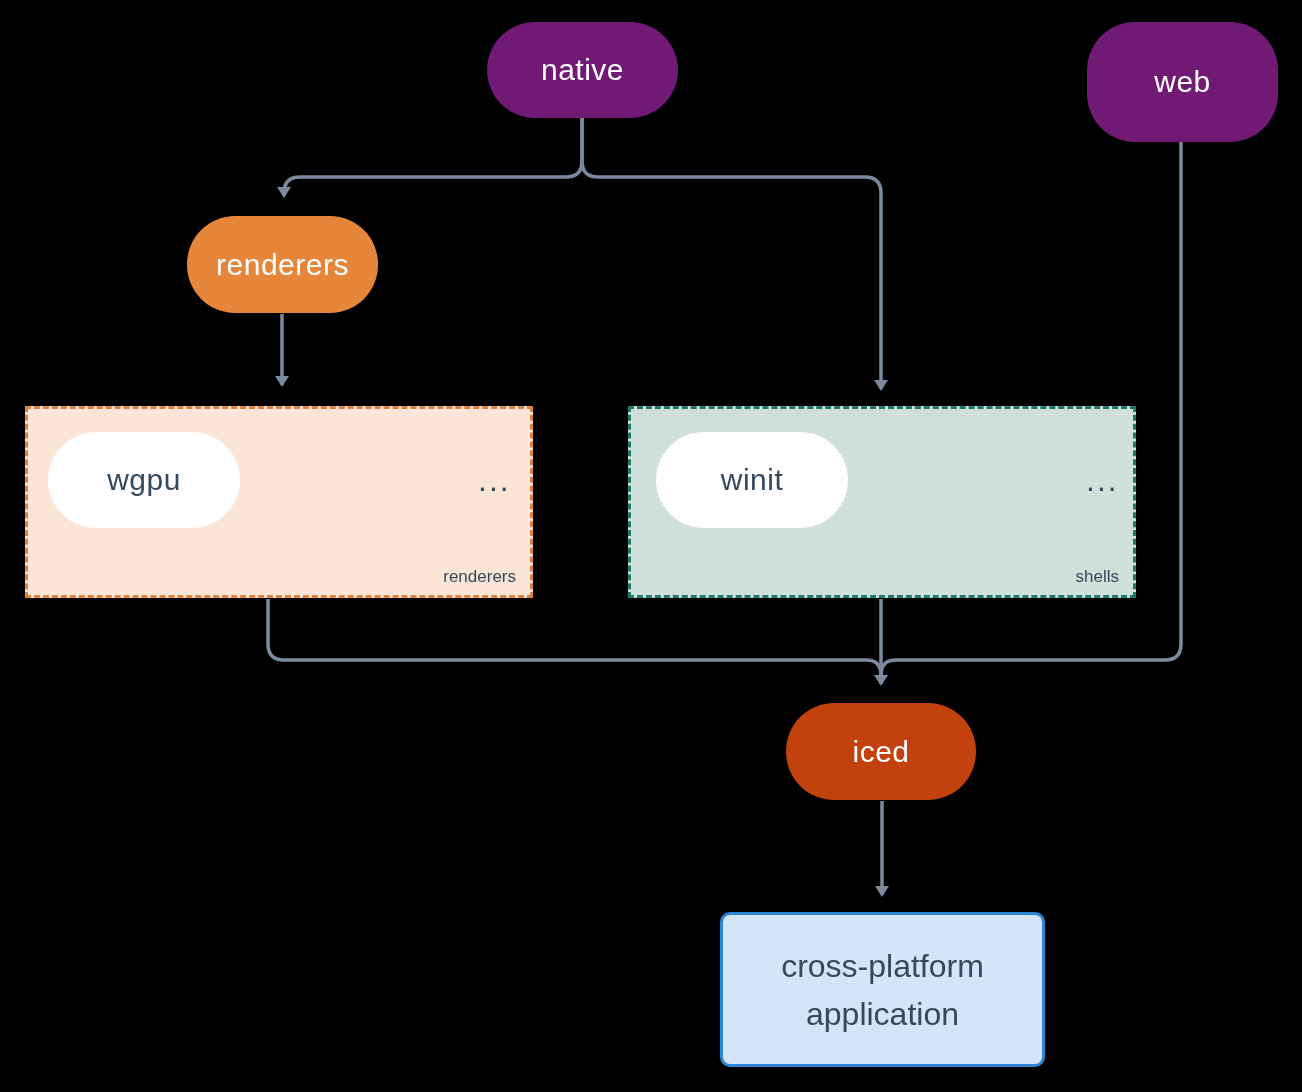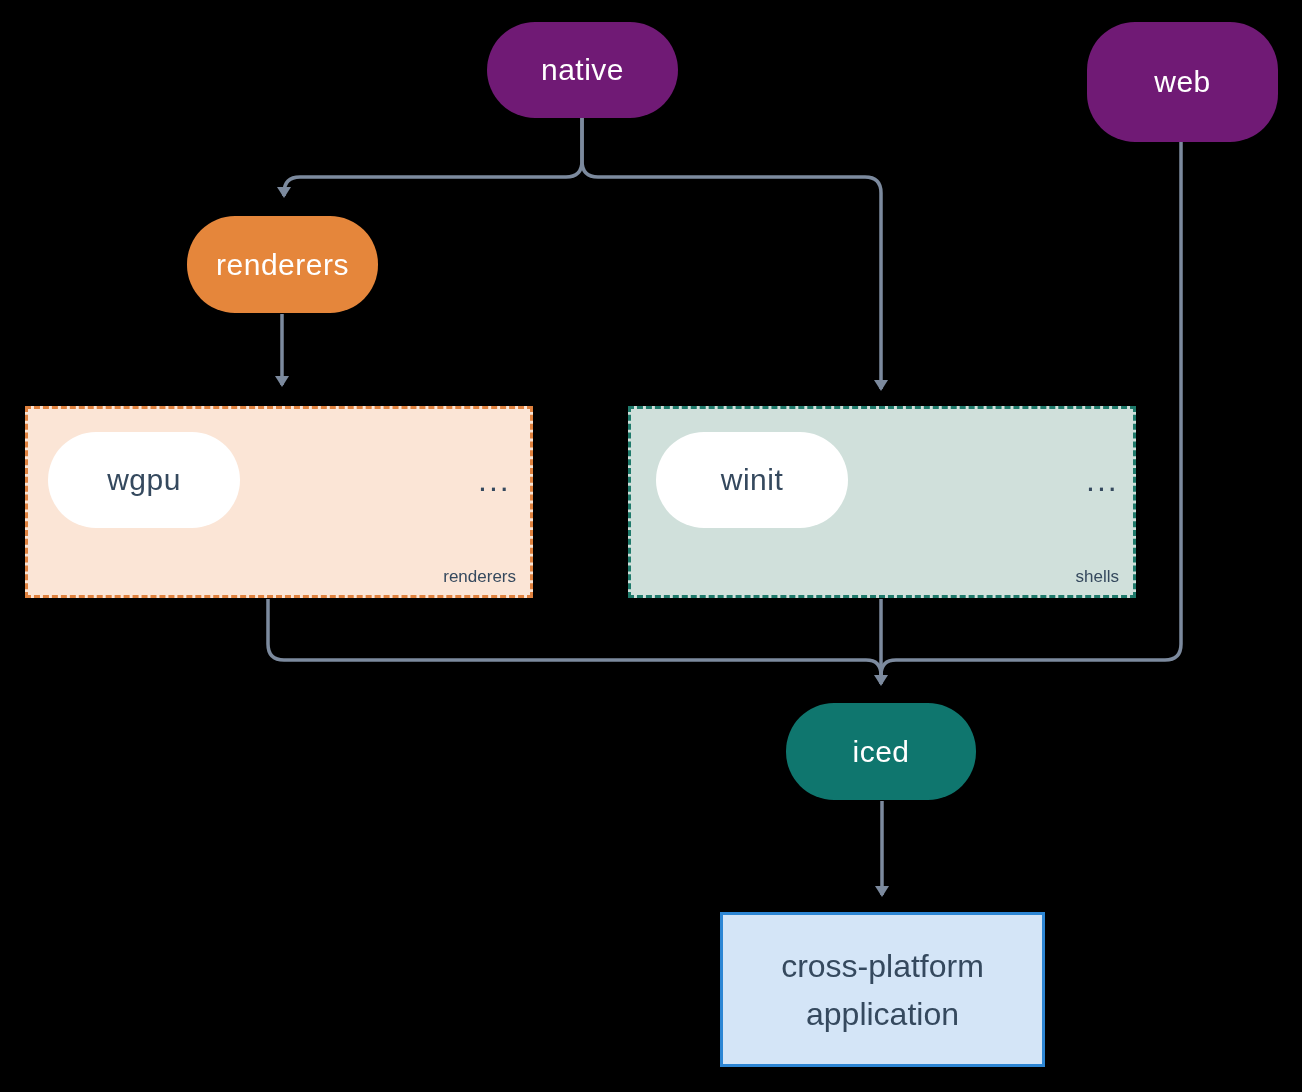--- a/index.html
+++ b/index.html
@@ -7,38 +7,38 @@
     position:relative;width:1302px;height:1092px;background:#000;overflow:hidden;
     font-family:"Liberation Sans","DejaVu Sans",sans-serif;
   }
   svg.edges{position:absolute;left:0;top:0;width:1302px;height:1092px;pointer-events:none;}
   .pill{
     position:absolute;display:flex;align-items:center;justify-content:center;
     border-radius:48px;font-size:30px;font-weight:500;letter-spacing:.5px;
   }
   .pill-platform{background:#701a75;color:#ffffff;}
   .pill-graphics{background:#e5863b;color:#ffffff;}
-  .pill-iced{background:#0f766e;color:#ffffff;}
+  .pill-iced{background:#c2410c;color:#ffffff;}
   .pill-white{background:#ffffff;color:#35495e;}
   .group{
     position:absolute;box-sizing:border-box;background-clip:padding-box;
   }
   .group-renderers{background:#fbe5d6;border:3px dashed #e0823f;}
   .group-shells{background:#d0e0db;border:3px dashed #1f7a6b;}
   .group .pill{width:192px;height:96px;top:23px;}
   .ellipsis{
     position:absolute;top:23px;height:96px;display:flex;align-items:center;
     font-size:32px;color:#35495e;font-weight:500;letter-spacing:2px;
   }
   .group-label{
     position:absolute;right:14px;bottom:8px;font-size:17px;color:#35495e;font-weight:500;
   }
   .app-box{
     position:absolute;left:720px;top:912px;width:325px;height:155px;box-sizing:border-box;
-    background:#d4e5f7;border:3px solid #2d86d4;border-radius:0;
+    background:#d4e5f7;border:3px solid #2d86d4;border-radius:10px;
     display:flex;flex-direction:column;align-items:center;justify-content:center;
     font-size:32px;line-height:48px;color:#35495e;font-weight:500;
   }
   
   .node-native{left:487px;top:22px;width:191px;height:96px;}
   .node-web{left:1087px;top:22px;width:191px;height:120px;}
   .node-graphics{left:187px;top:216px;width:191px;height:97px;}
   .node-iced{left:786px;top:703px;width:190px;height:97px;}
   .group-renderers{left:25px;top:406px;width:508px;height:192px;}
   .group-shells{left:628px;top:406px;width:508px;height:192px;}

